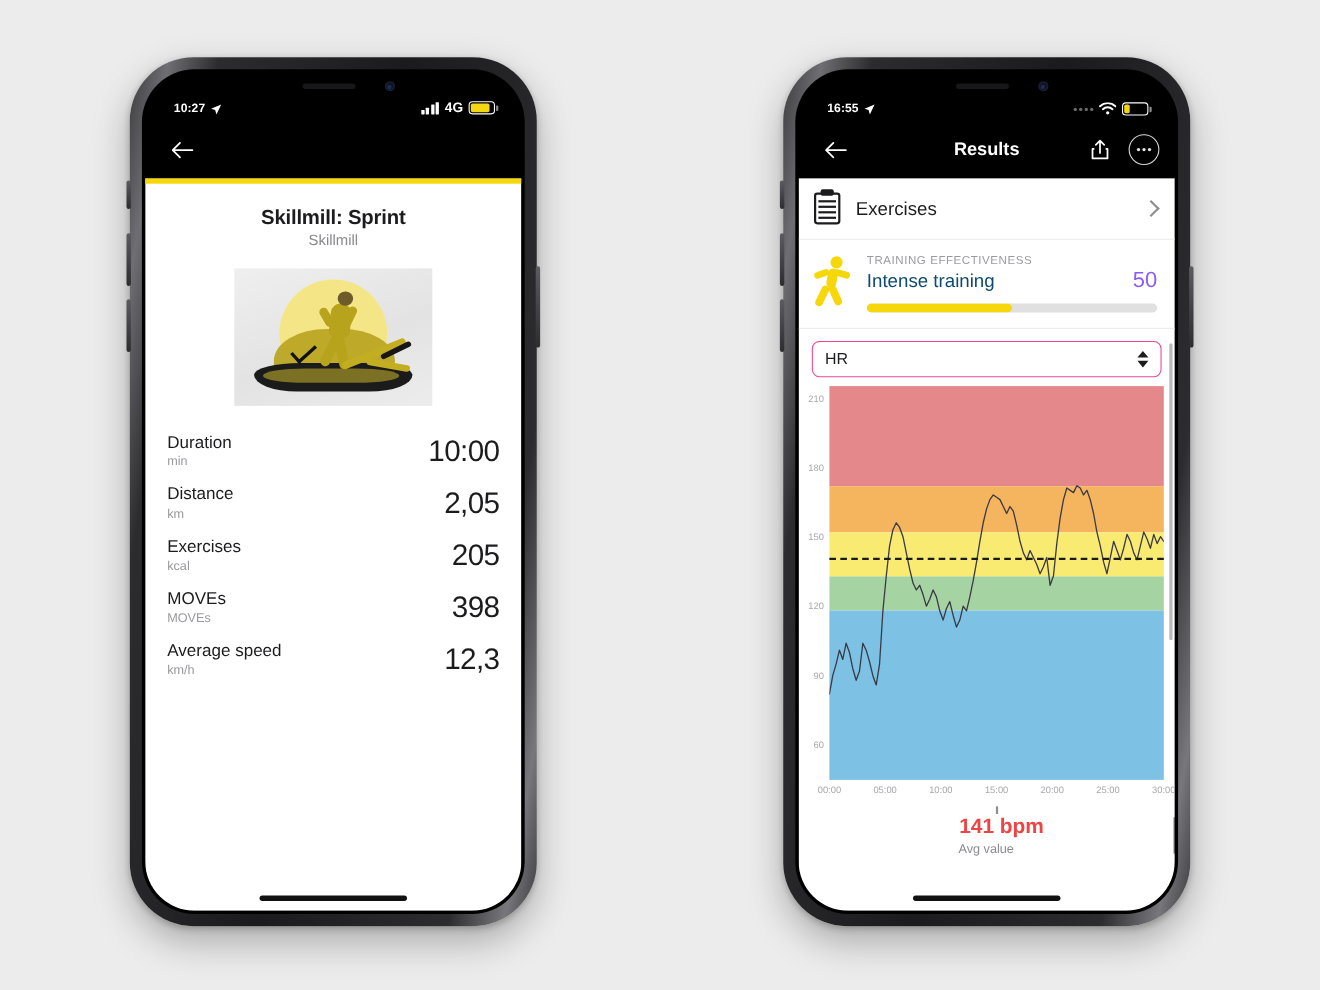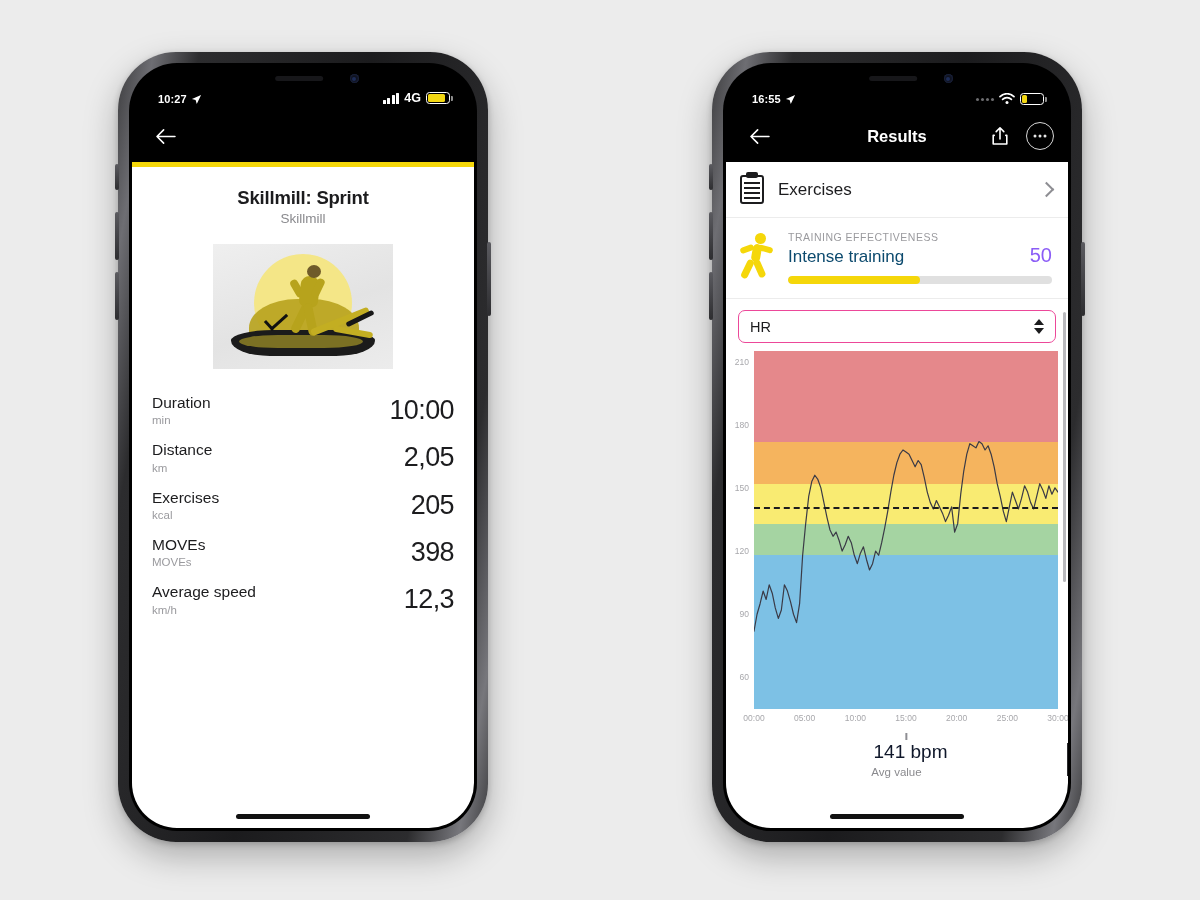--- a/index.html
+++ b/index.html
@@ -168,21 +168,21 @@
   .zone { position:absolute; left:0; right:0; }
   .ylab { position:absolute; right:calc(100% + 5px); transform:translateY(-50%); font-size:8.5px; color:#a8a8ac; white-space:nowrap; }
   .dash-line { position:absolute; left:0; right:0; height:0; border-top:2.5px dashed #1c1c1e; }
   .hr-svg { position:absolute; inset:0; width:100%; height:100%; }
   .xaxis { position:relative; margin-left:28px; margin-right:6px; height:20px; }
   .xlab { position:absolute; top:4px; transform:translateX(-50%); font-size:8.5px; color:#a8a8ac; white-space:nowrap; }
   .xtick { position:absolute; top:20px; left:50%; transform:translateX(-50%); width:2px; height:7px; background:#8e8e93; }
 
   .bottom-stats { display:flex; align-items:stretch; padding:12px 0 14px; }
   .bstat { flex:1; text-align:center; }
-  .bstat .bv { font-size:19px; font-weight:normal; color:#0f172a;padding-left:28px; }
+  .bstat .bv { font-size:19px; font-weight:bold; color:#ef4444;padding-left:28px; }
   .bstat .bl { font-size:11.5px; color:#8a8a8e; margin-top:3px; }
   .bdiv { width:1px; background:#2b2b2e; margin:2px 0; }
 
   .scroll-ind { position:absolute; right:2px; top:150px; width:3px; height:270px; border-radius:2px; background:#b9b9bd; }
 </style>
 </head>
 <body>
 
 <div class="stage">
 

